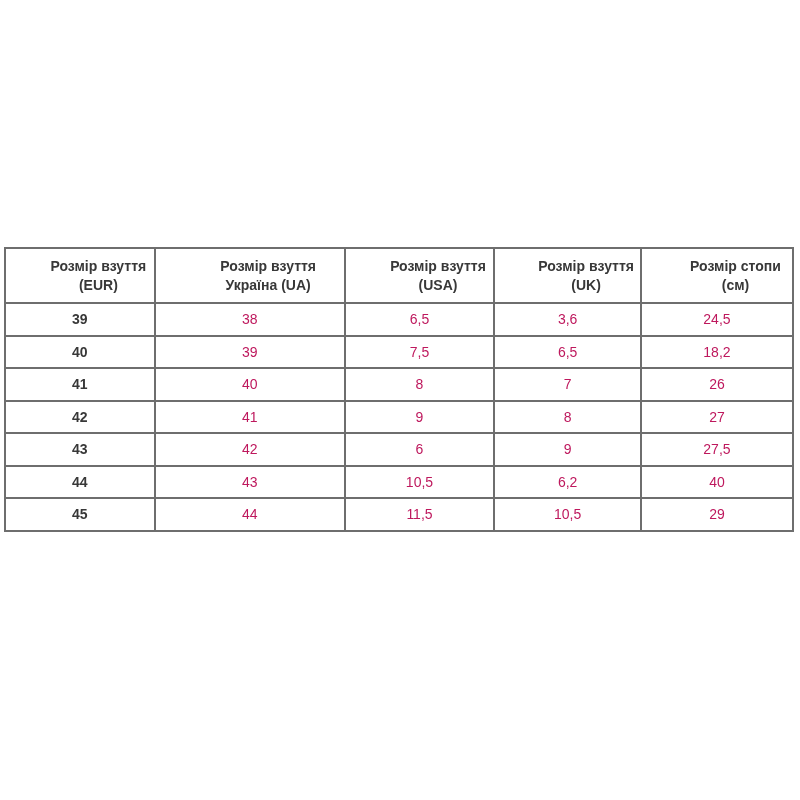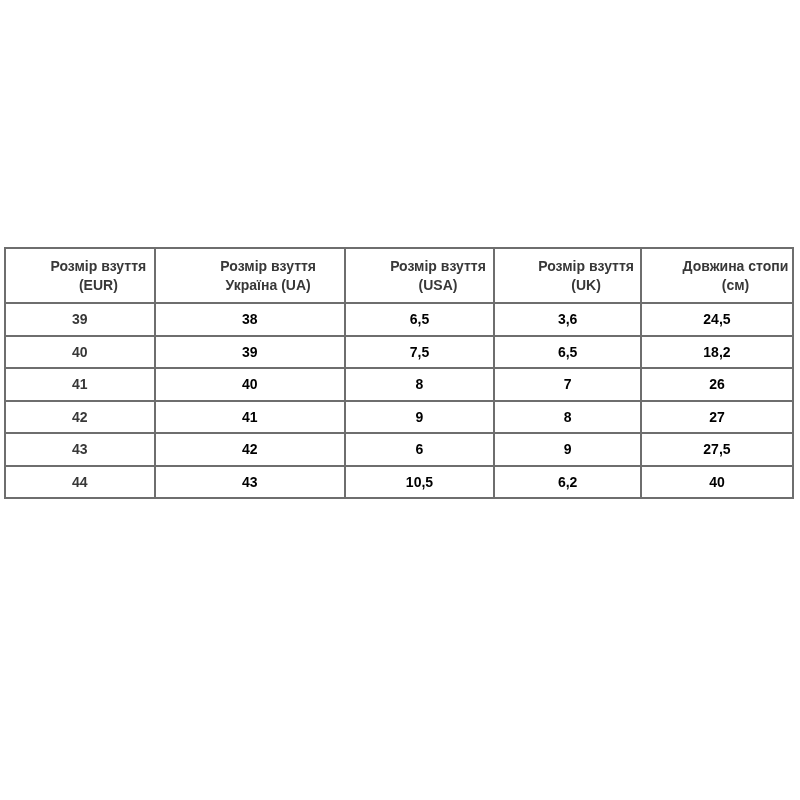--- a/index.html
+++ b/index.html
@@ -37,22 +37,22 @@
     height: 53px;
     font-size: 14px;
     font-weight: bold;
     color: #383838;
     line-height: 19px;
     padding-left: 37px;
   }
   table.size-chart td {
     height: 30.5px;
     font-size: 14px;
-    color: #000000;
-    font-weight: bold;
+    color: #be185d;
+    font-weight: normal;
   }
   table.size-chart td.col-eur {
     font-weight: bold;
     color: #383838;
   }
   .hdr-line { display: block; }
 </style>
 </head>
 <body>
 
@@ -78,21 +78,21 @@
           </th>
           <th>
             <span class="hdr-line">Розмір взуття</span>
             <span class="hdr-line">(USA)</span>
           </th>
           <th>
             <span class="hdr-line">Розмір взуття</span>
             <span class="hdr-line">(UK)</span>
           </th>
           <th>
-            <span class="hdr-line">Довжина стопи</span>
+            <span class="hdr-line">Розмір стопи</span>
             <span class="hdr-line">(см)</span>
           </th>
         </tr>
       </thead>
       <tbody>
         <tr>
           <td class="col-eur">39</td>
           <td>38</td>
           <td>6,5</td>
           <td>3,6</td>
@@ -126,16 +126,23 @@
           <td>9</td>
           <td>27,5</td>
         </tr>
         <tr>
           <td class="col-eur">44</td>
           <td>43</td>
           <td>10,5</td>
           <td>6,2</td>
           <td>40</td>
         </tr>
+        <tr>
+          <td class="col-eur">45</td>
+          <td>44</td>
+          <td>11,5</td>
+          <td>10,5</td>
+          <td>29</td>
+        </tr>
       </tbody>
     </table>
   </div>
 </div>
 
 </body></html>

